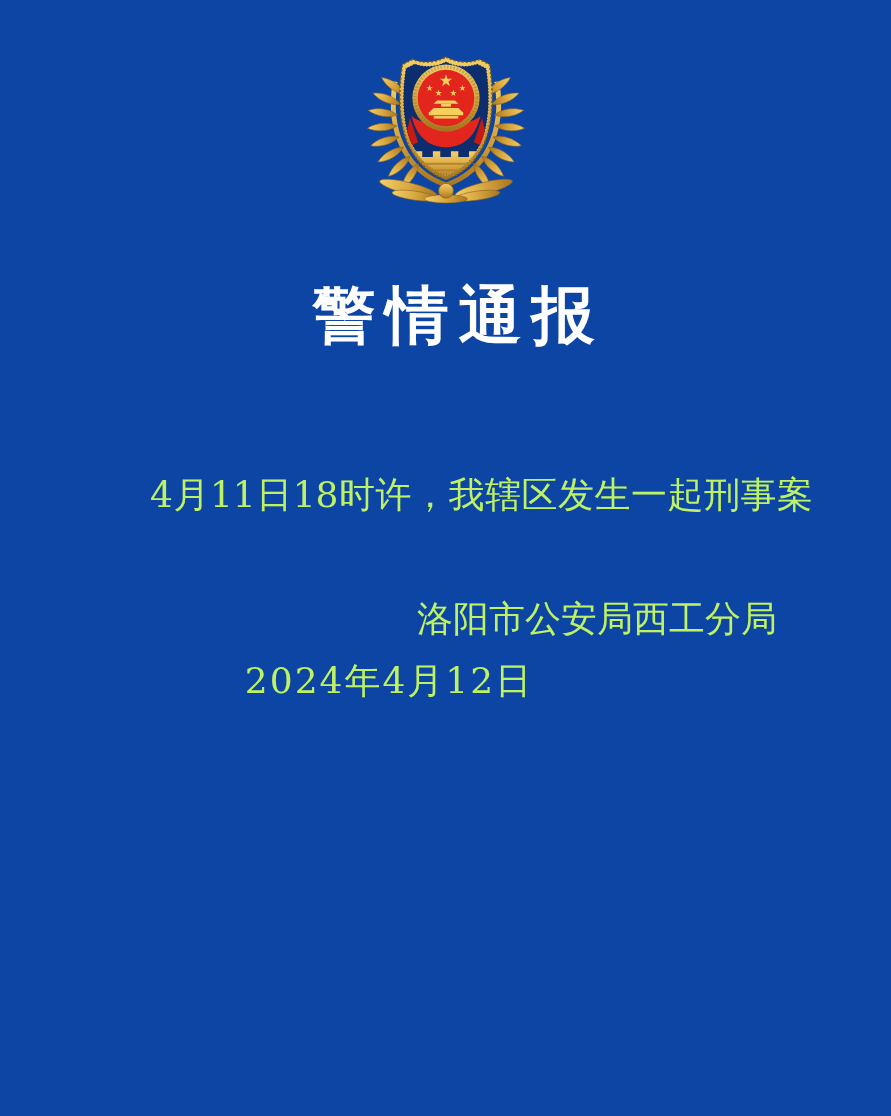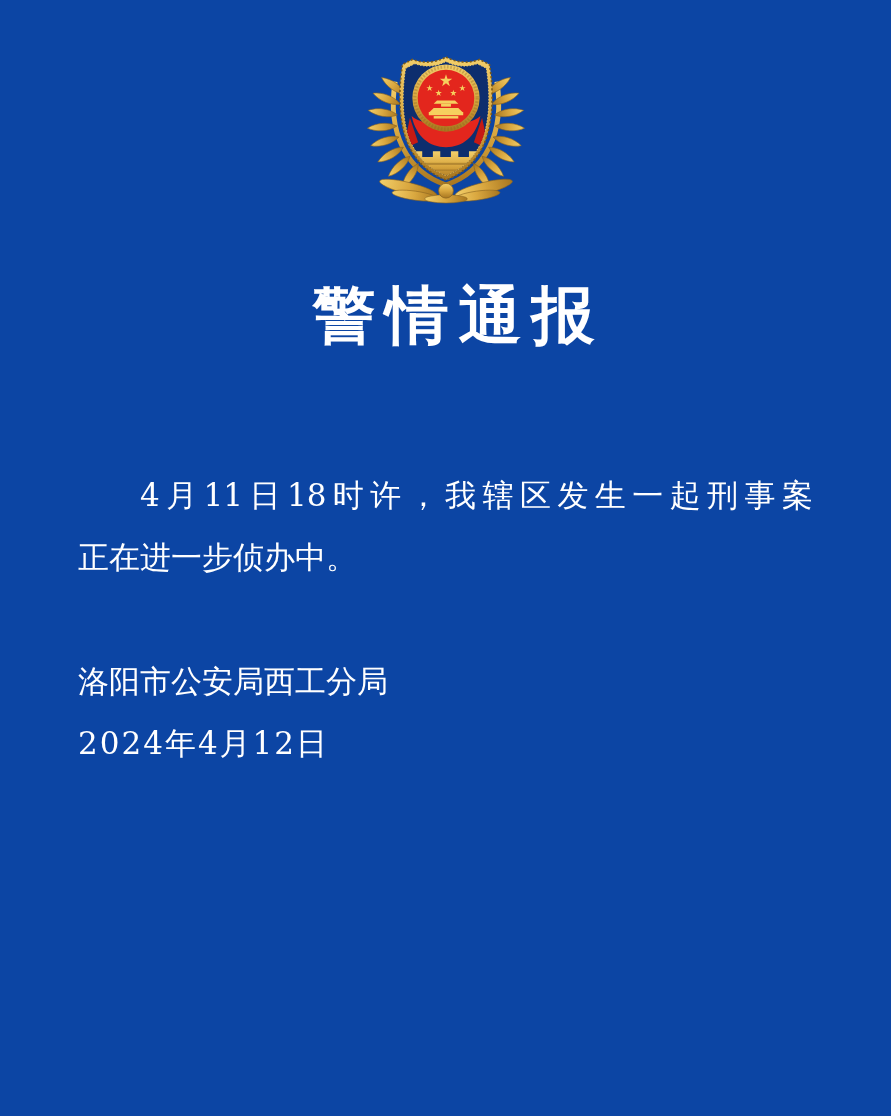--- a/index.html
+++ b/index.html
@@ -17,28 +17,28 @@
   }
   .title{
     position:absolute;top:272px;left:0;width:100%;
     text-align:center;color:#ffffff;
     font-size:63px;font-weight:bold;letter-spacing:10px;text-indent:10px;
     line-height:86px;
     margin-left:8px;
   }
   .bodyblock{
     position:absolute;top:464px;left:78px;width:735px;
-    color:#ffffff;font-size:31px;line-height:62px;
+    color:#bef264;font-size:36px;line-height:62px;
   }
   .line{height:62px;white-space:nowrap;}
   .fill{text-align:justify;text-align-last:justify;white-space:normal;overflow:hidden;}
   .indent{text-indent:2em;}
   .blank{height:62px;}
-  .sig{text-align:left;padding-right:36px;white-space:normal;}
-  .date{text-align:left;padding-right:113px;white-space:normal;letter-spacing:2px;}
+  .sig{text-align:right;padding-right:36px;white-space:normal;}
+  .date{text-align:center;padding-right:113px;white-space:normal;letter-spacing:2px;}
 </style>
 </head>
 <body>
 
 <div class="page">
 
   <svg class="badge" viewBox="0 0 200 212" aria-hidden="true">
     <defs>
       <linearGradient id="gold" x1="0" y1="0" x2="0" y2="1">
         <stop offset="0" stop-color="#f3cf6a"></stop>
@@ -118,19 +118,18 @@
       <path d="M80,95 L120,95 L115,90 L85,90 Z"></path>
       <rect x="79" y="95" width="42" height="4"></rect>
       <rect x="85" y="100" width="30" height="3"></rect>
     </g>
   </svg>
 
   <div class="title">警情通报</div>
 
   <div class="bodyblock">
     <div class="line fill indent">4月11日18时许，我辖区发生一起刑事案</div>
-    <div class="line">正在进一步侦办中。</div>
     <div class="blank"></div>
     <div class="line sig">洛阳市公安局西工分局</div>
     <div class="line date">2024年4月12日</div>
   </div>
 
 </div>
 
 </body></html>

